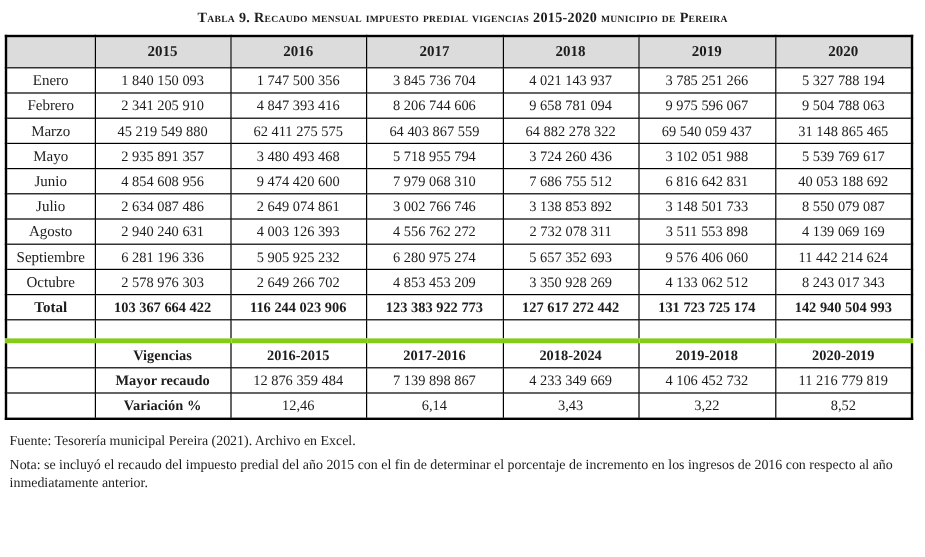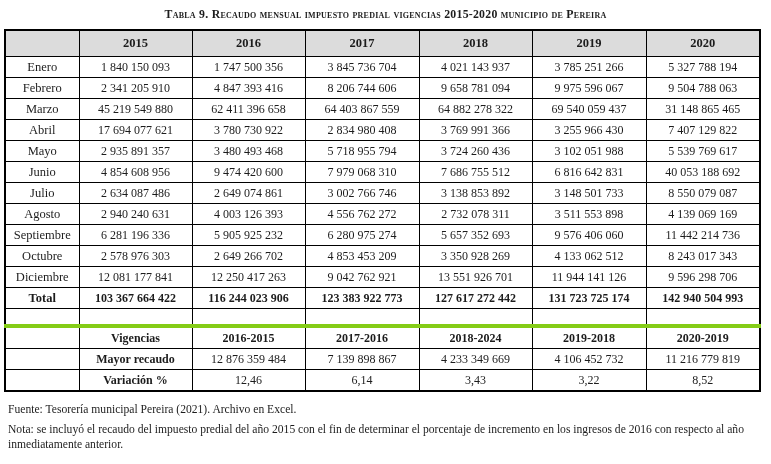--- a/index.html
+++ b/index.html
@@ -71,34 +71,25 @@
     <td>2 341 205 910</td>
     <td>4 847 393 416</td>
     <td>8 206 744 606</td>
     <td>9 658 781 094</td>
     <td>9 975 596 067</td>
     <td>9 504 788 063</td>
   </tr>
   <tr>
     <td class="lbl">Marzo</td>
     <td>45 219 549 880</td>
-    <td>62 411 396 658</td>
+    <td>62 411 275 575</td>
     <td>64 403 867 559</td>
     <td>64 882 278 322</td>
     <td>69 540 059 437</td>
     <td>31 148 865 465</td>
-  </tr>
-  <tr>
-    <td class="lbl">Abril</td>
-    <td>17 694 077 621</td>
-    <td>3 780 730 922</td>
-    <td>2 834 980 408</td>
-    <td>3 769 991 366</td>
-    <td>3 255 966 430</td>
-    <td>7 407 129 822</td>
   </tr>
   <tr>
     <td class="lbl">Mayo</td>
     <td>2 935 891 357</td>
     <td>3 480 493 468</td>
     <td>5 718 955 794</td>
     <td>3 724 260 436</td>
     <td>3 102 051 988</td>
     <td>5 539 769 617</td>
   </tr>
@@ -129,39 +120,30 @@
     <td>3 511 553 898</td>
     <td>4 139 069 169</td>
   </tr>
   <tr>
     <td class="lbl">Septiembre</td>
     <td>6 281 196 336</td>
     <td>5 905 925 232</td>
     <td>6 280 975 274</td>
     <td>5 657 352 693</td>
     <td>9 576 406 060</td>
-    <td>11 442 214 736</td>
+    <td>11 442 214 624</td>
   </tr>
   <tr>
     <td class="lbl">Octubre</td>
     <td>2 578 976 303</td>
     <td>2 649 266 702</td>
     <td>4 853 453 209</td>
     <td>3 350 928 269</td>
     <td>4 133 062 512</td>
     <td>8 243 017 343</td>
-  </tr>
-  <tr>
-    <td class="lbl">Diciembre</td>
-    <td>12 081 177 841</td>
-    <td>12 250 417 263</td>
-    <td>9 042 762 921</td>
-    <td>13 551 926 701</td>
-    <td>11 944 141 126</td>
-    <td>9 596 298 706</td>
   </tr>
 
   <tr class="total">
     <td class="lbl">Total</td>
     <td>103 367 664 422</td>
     <td>116 244 023 906</td>
     <td>123 383 922 773</td>
     <td>127 617 272 442</td>
     <td>131 723 725 174</td>
     <td>142 940 504 993</td>

